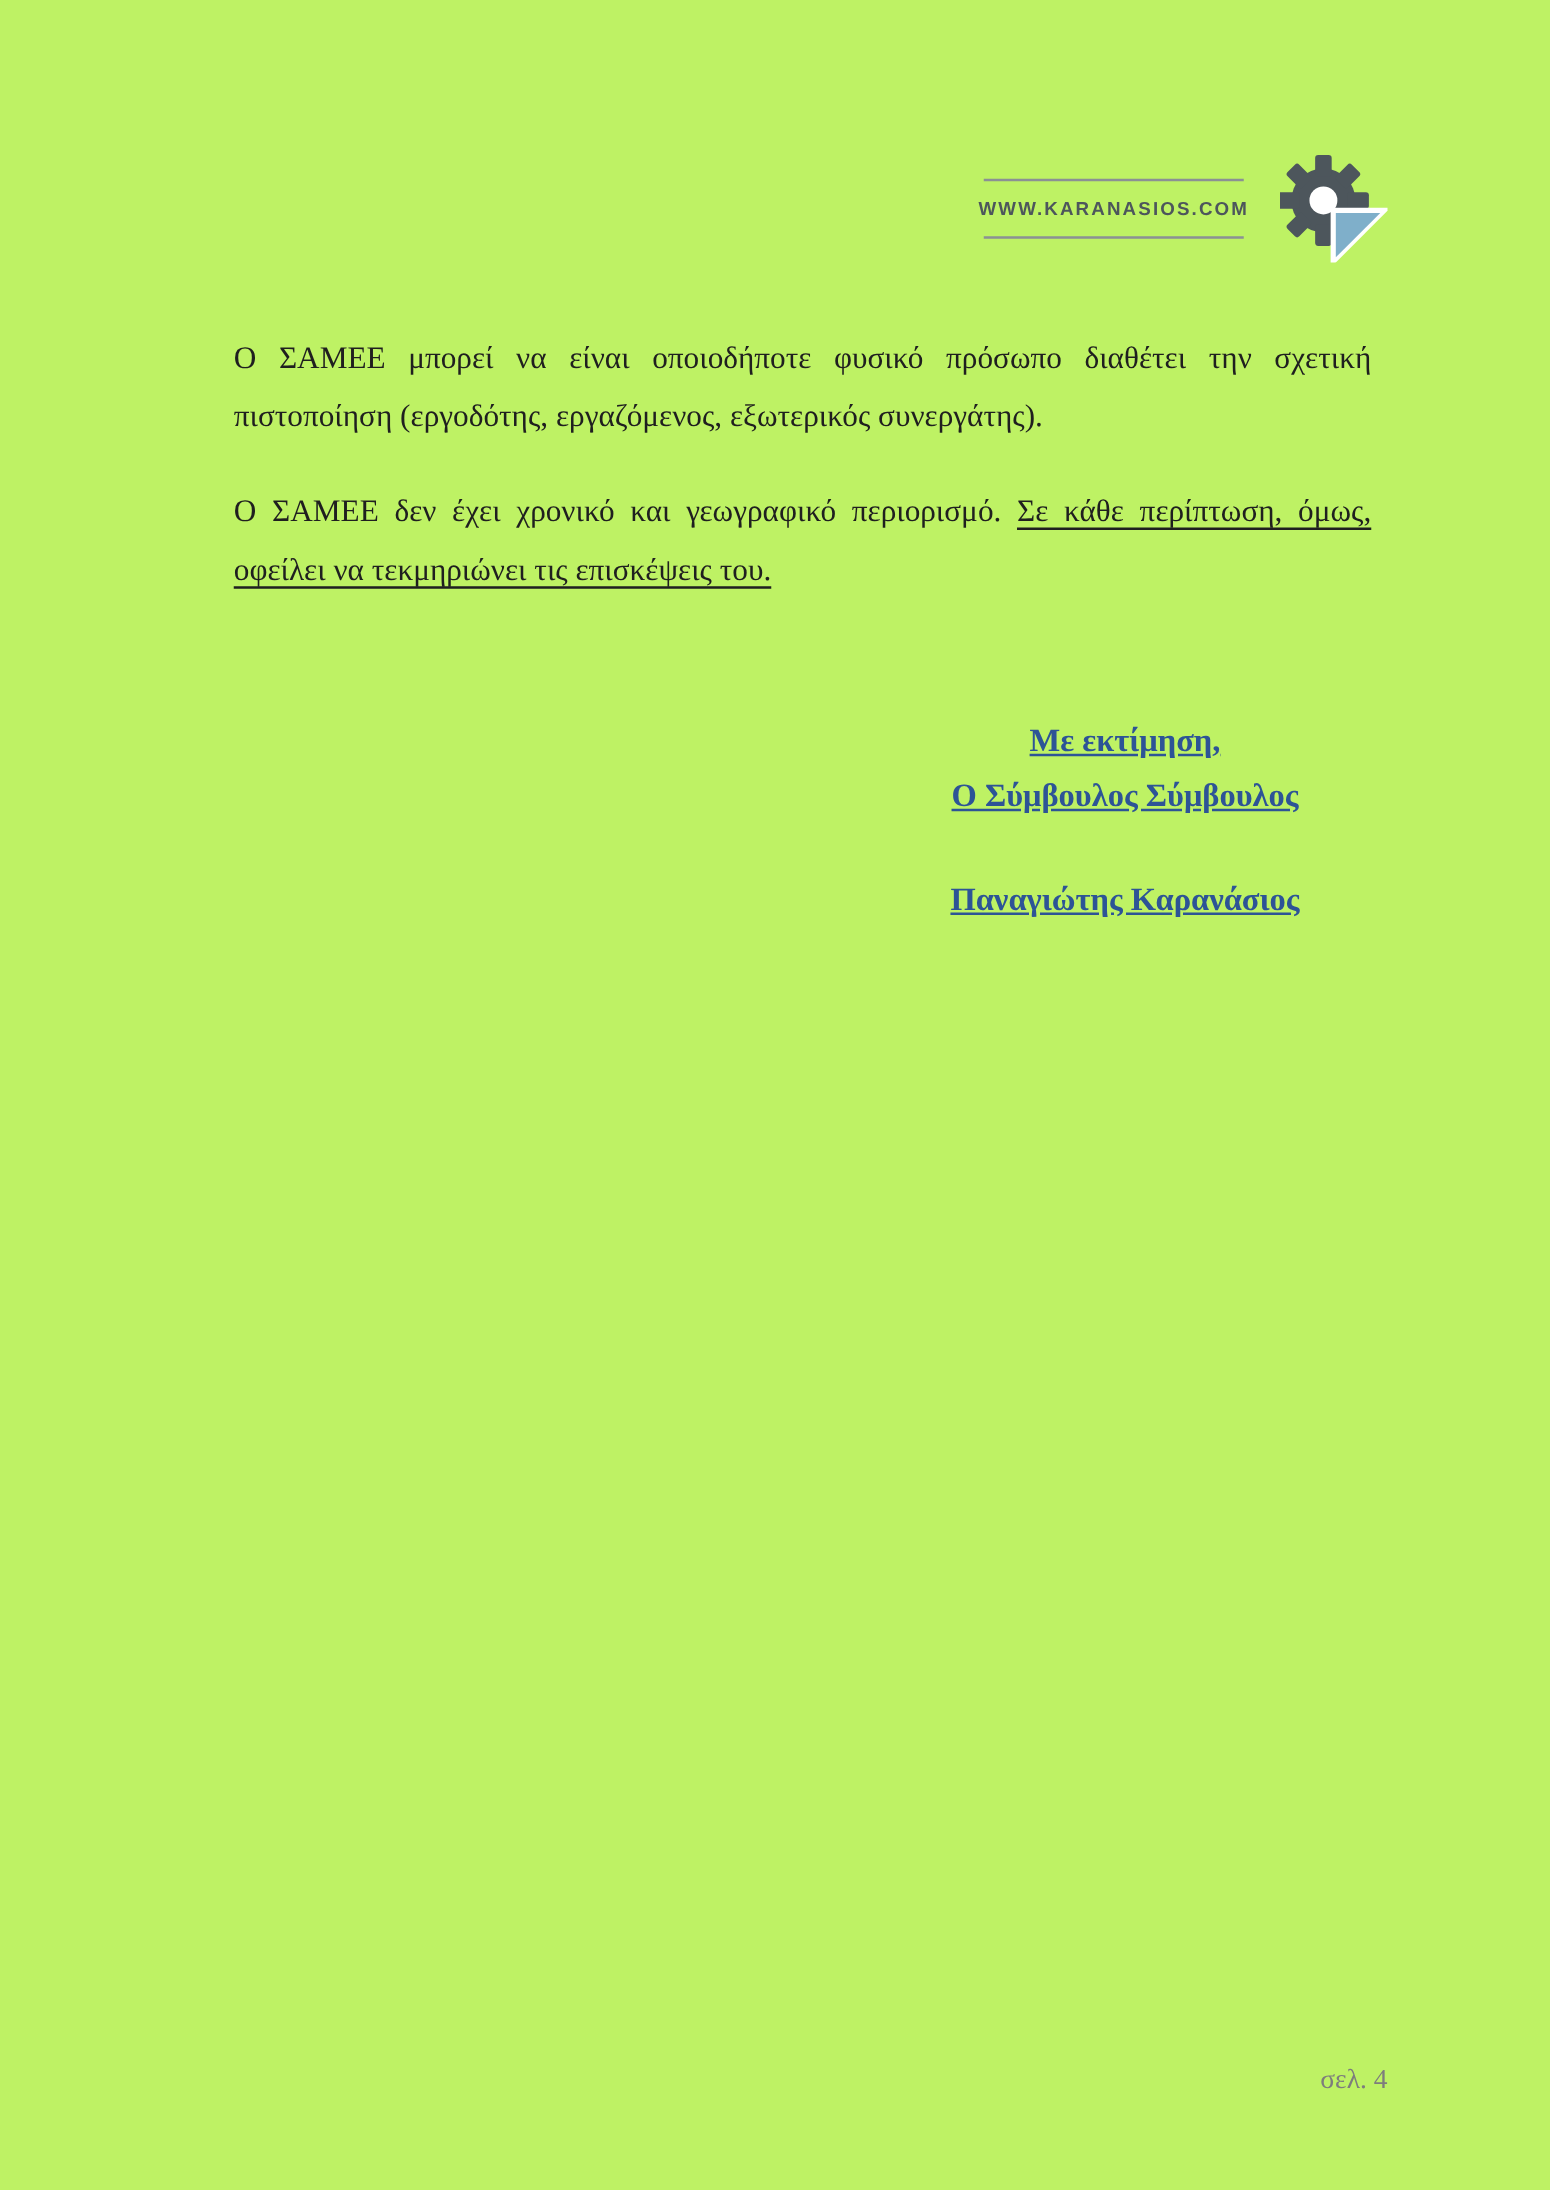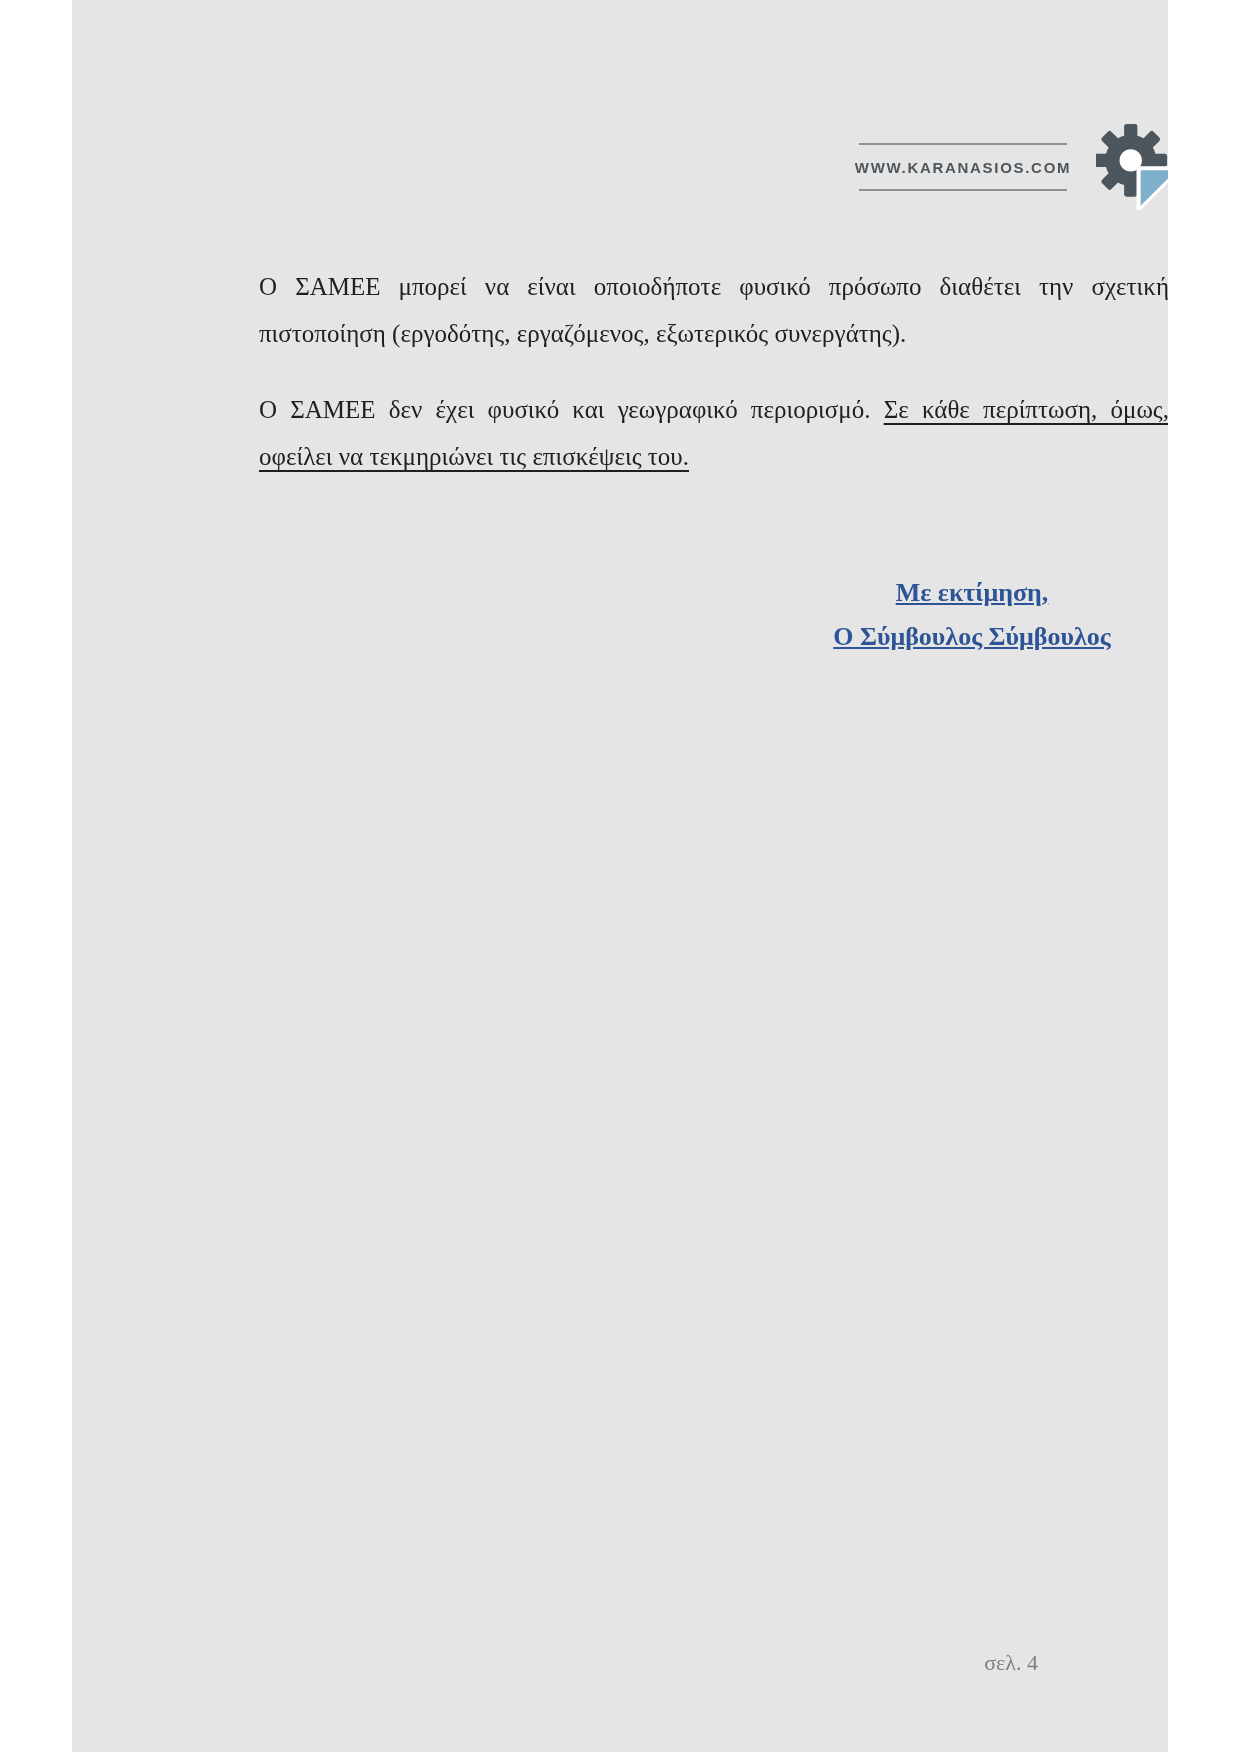--- a/index.html
+++ b/index.html
@@ -1,23 +1,23 @@
 <!DOCTYPE html>
 <html lang="el"><head>
 <meta charset="utf-8">
 <style>
   * { margin: 0; padding: 0; box-sizing: border-box; }
   html, body { background: #ffffff; }
   body { font-family: "Liberation Serif", "DejaVu Serif", serif; }
 
   .page {
     position: relative;
-    width: 1096px;
+    width: 1240px;
     height: 1752px;
-    background: #e5e5e5;
+    background: #bef264;
     margin: 0 auto;
     overflow: hidden;
   }
 
   
   .logo-block {
     position: absolute;
     left: 787px;
     top: 143px;
     width: 208px;
@@ -105,21 +105,22 @@
       <rect x="34" y="0" width="16" height="21" rx="3" transform="rotate(270 42 44)"></rect>
       <rect x="34" y="0" width="16" height="21" rx="3" transform="rotate(315 42 44)"></rect>
     </g>
     <circle cx="42" cy="44" r="13.5" fill="#ffffff"></circle>
     <polygon points="49,51 107,51 49,109" fill="#ffffff"></polygon>
     <polygon points="54,56 97,56 54,99" fill="#7fafca"></polygon>
   </svg>
 
   <div class="doc-text">
     <p class="para1">Ο ΣΑΜΕΕ μπορεί να είναι οποιοδήποτε φυσικό πρόσωπο διαθέτει την σχετική πιστοποίηση (εργοδότης, εργαζόμενος, εξωτερικός συνεργάτης).</p>
-    <p class="para2"><span>Ο ΣΑΜΕΕ δεν έχει φυσικό και γεωγραφικό περιορισμό. </span><span class="u-part">Σε κάθε περίπτωση, όμως, οφείλει να τεκμηριώνει τις επισκέψεις του.</span></p>
+    <p class="para2"><span>Ο ΣΑΜΕΕ δεν έχει χρονικό και γεωγραφικό περιορισμό. </span><span class="u-part">Σε κάθε περίπτωση, όμως, οφείλει να τεκμηριώνει τις επισκέψεις του.</span></p>
   </div>
 
   <div class="sig-line sig-closing">Με εκτίμηση,</div>
   <div class="sig-line sig-role">Ο Σύμβουλος Σύμβουλος</div>
+  <div class="sig-line sig-name">Παναγιώτης Καρανάσιος</div>
 
   <div class="page-footer">σελ. 4</div>
 
 </div>
 
 </body></html>

